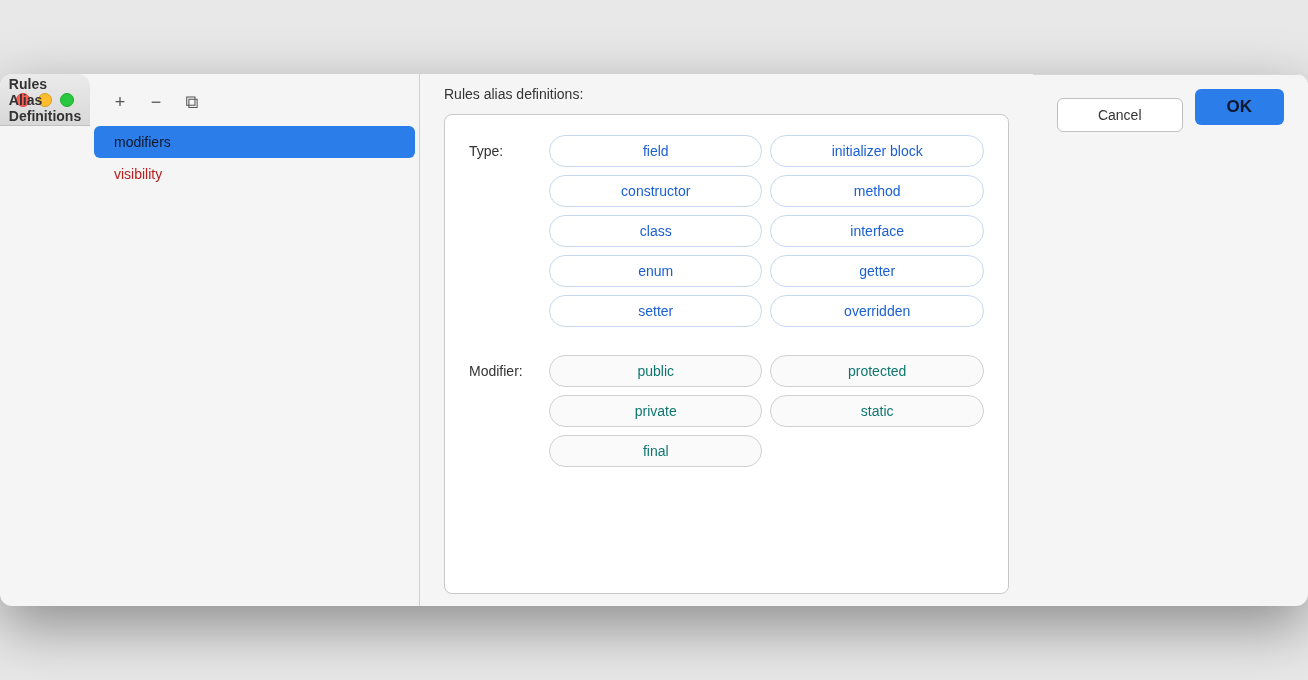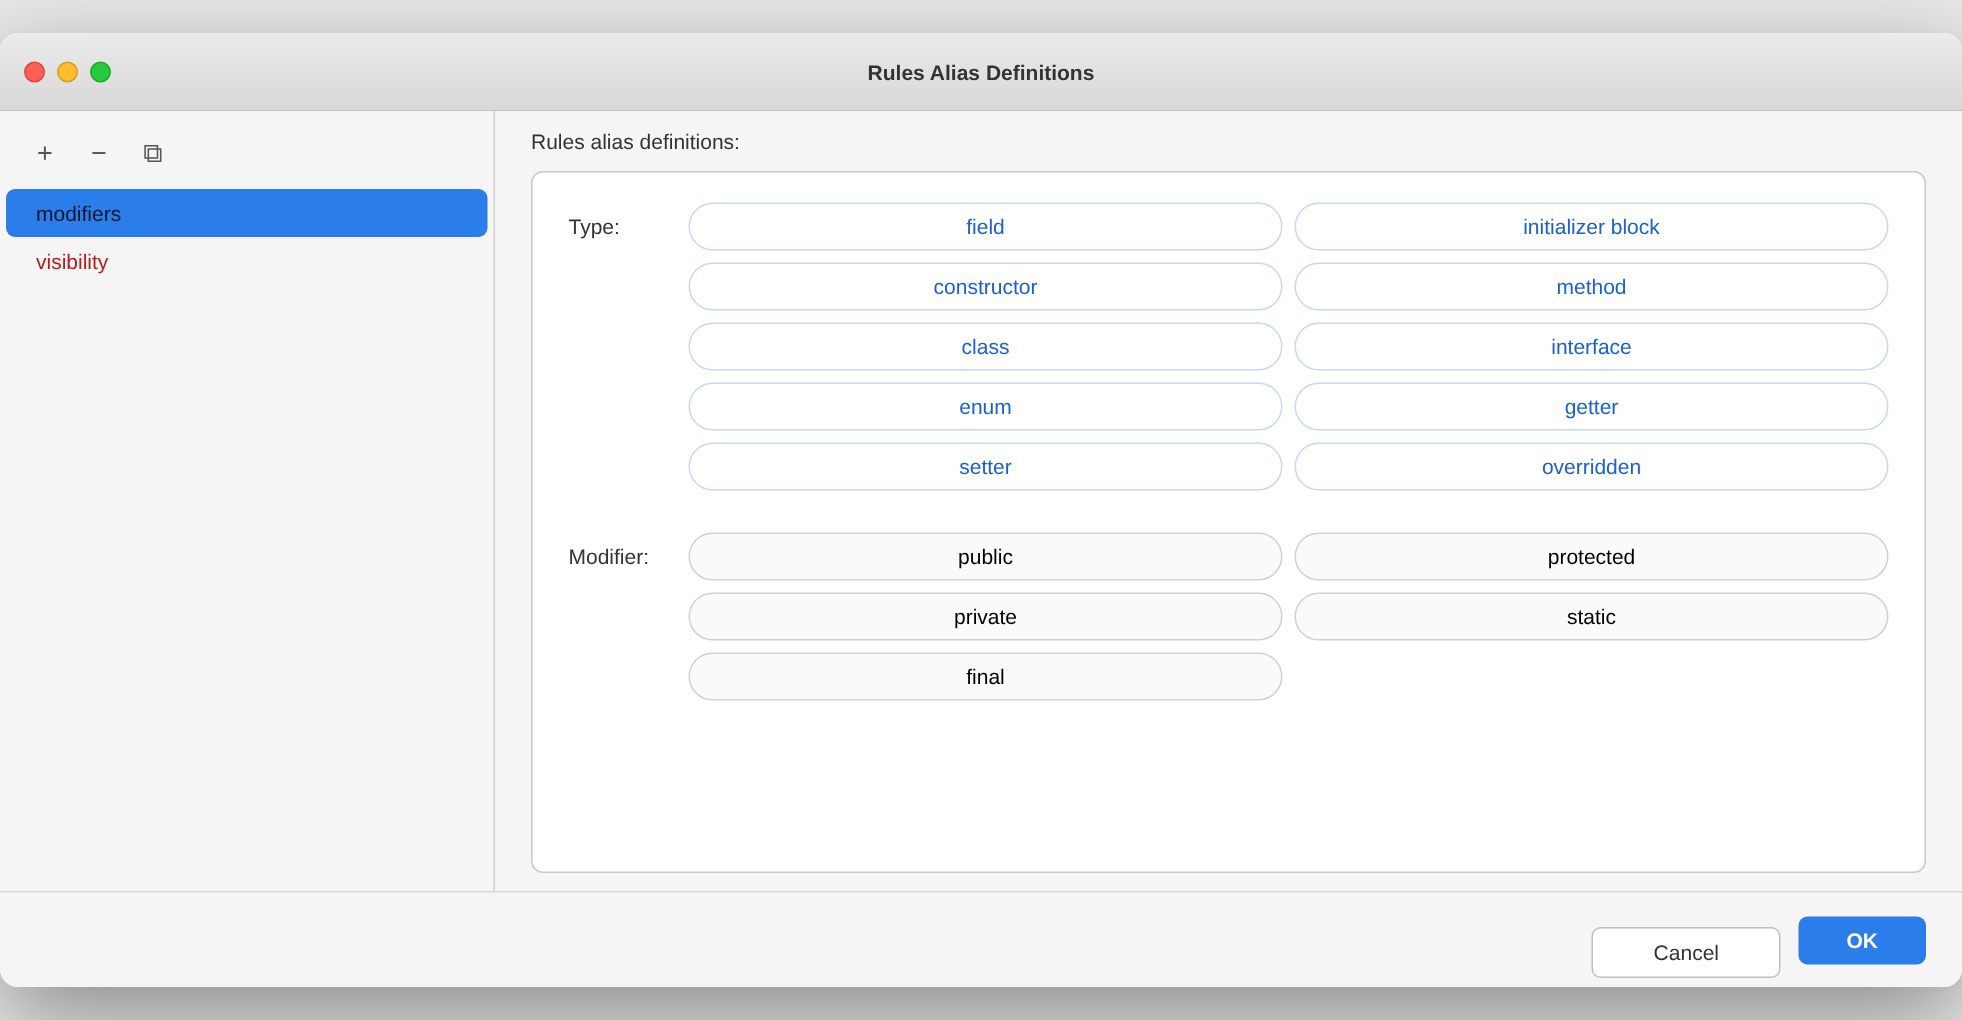--- a/index.html
+++ b/index.html
@@ -6,26 +6,26 @@
     body {
       background: #e8e8e8;
       display: flex;
       align-items: center;
       justify-content: center;
       min-height: 100vh;
       font-family: -apple-system, BlinkMacSystemFont, "Helvetica Neue", Arial, sans-serif;
     }
     .window {
       width: 1308px;
-      height: 636px;
+      height: 532px;
       background: #f5f5f5;
       border-radius: 12px;
       box-shadow: 0 20px 60px rgba(0,0,0,0.4);
       display: flex;
-      flex-direction: column;
+      flex-direction: row;
       overflow: hidden;
     }
     .titlebar {
       background: linear-gradient(to bottom, #ebebeb, #d8d8d8);
       height: 52px;
       display: flex;
       align-items: center;
       padding: 0 16px;
       border-bottom: 1px solid #c0c0c0;
       border-radius: 12px 12px 0 0;
@@ -162,21 +162,21 @@
       font-size: 14px;
       cursor: pointer;
       text-align: center;
       transition: background 0.1s;
     }
     .tag-btn.blue {
       color: #1a5fd4;
       border-color: #c8d8f0;
     }
     .tag-btn.gray {
-      color: #000000;
+      color: #0f766e;
       border-color: #d0d0d0;
       background: #fafafa;
     }
     .footer {
       height: 64px;
       background: #f5f5f5;
       border-top: 1px solid #d8d8d8;
       display: flex;
       align-items: center;
       justify-content: flex-end;
@@ -191,23 +191,23 @@
       font-size: 14px;
       cursor: pointer;
       color: #333;
       margin-top: 16px;
     }
     .btn-ok {
       padding: 8px 32px;
       background: #2b7de9;
       border: none;
       border-radius: 6px;
-      font-size: 14px;
+      font-size: 17px;
       font-weight: 600;
-      color: #ffffff;
+      color: #0f172a;
       cursor: pointer;
     }
   </style>
 </head>
 <body>
 
 <div class="window">
 
   <div class="titlebar">
     <div class="traffic-lights">

